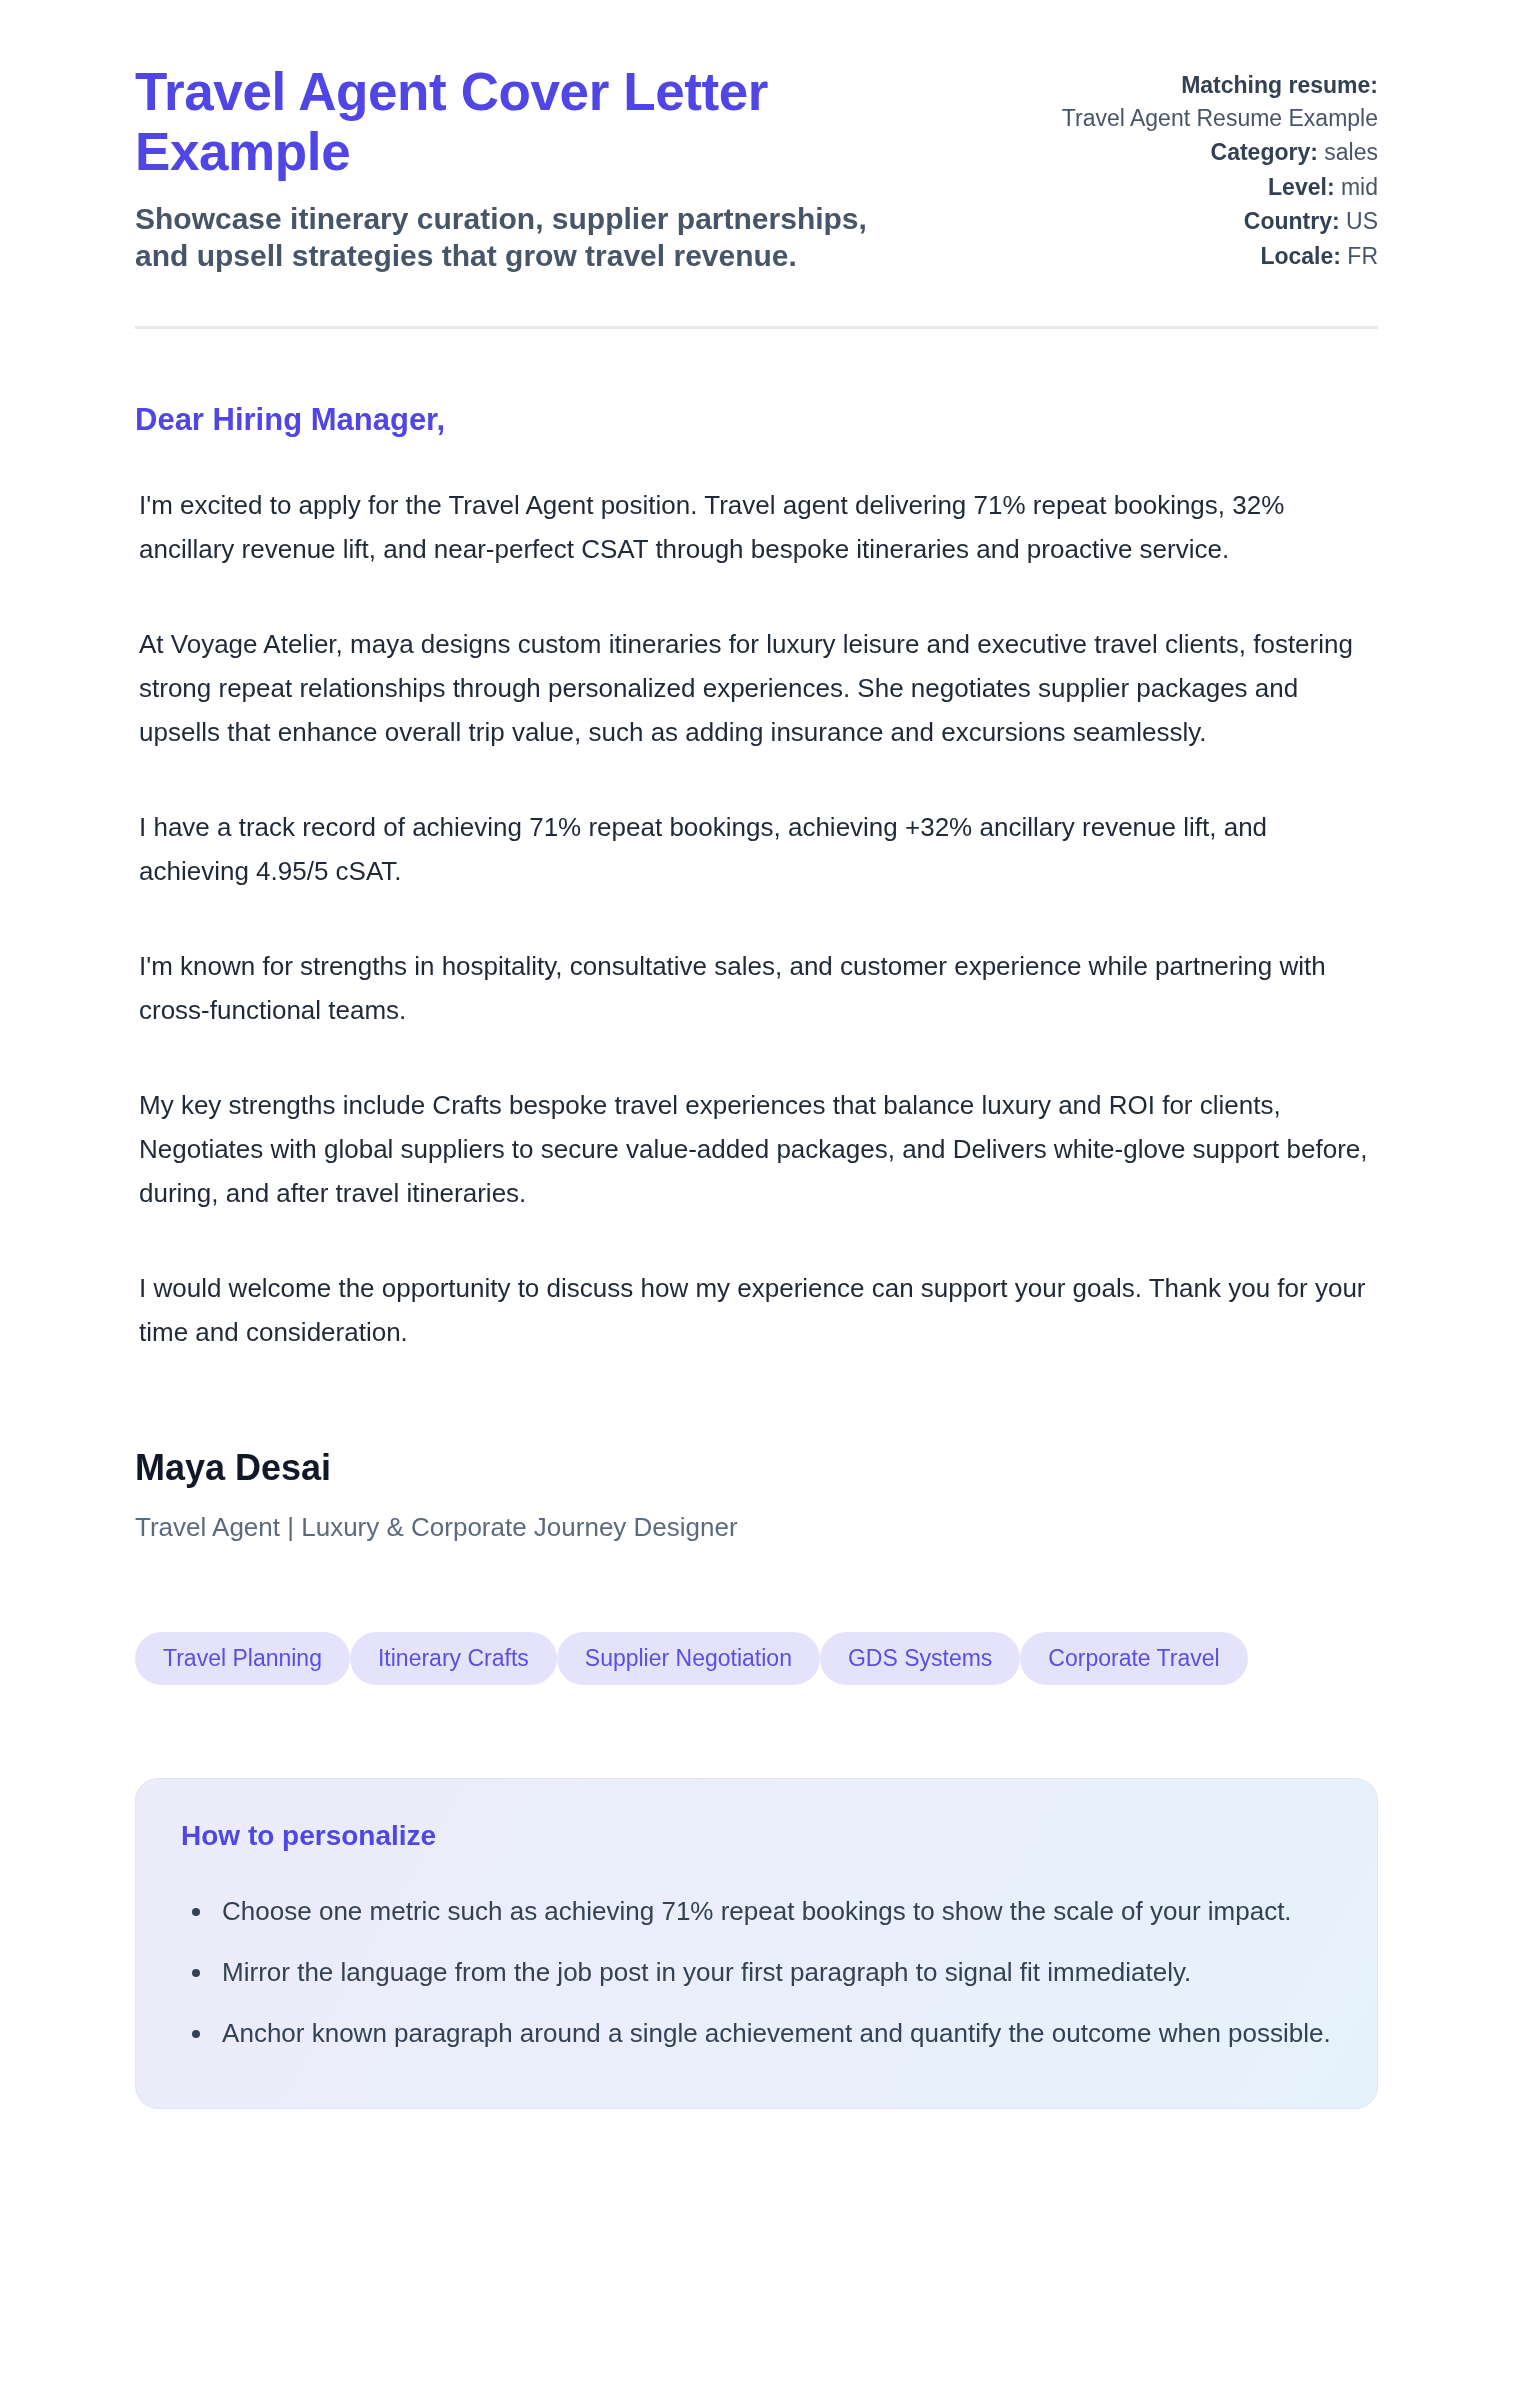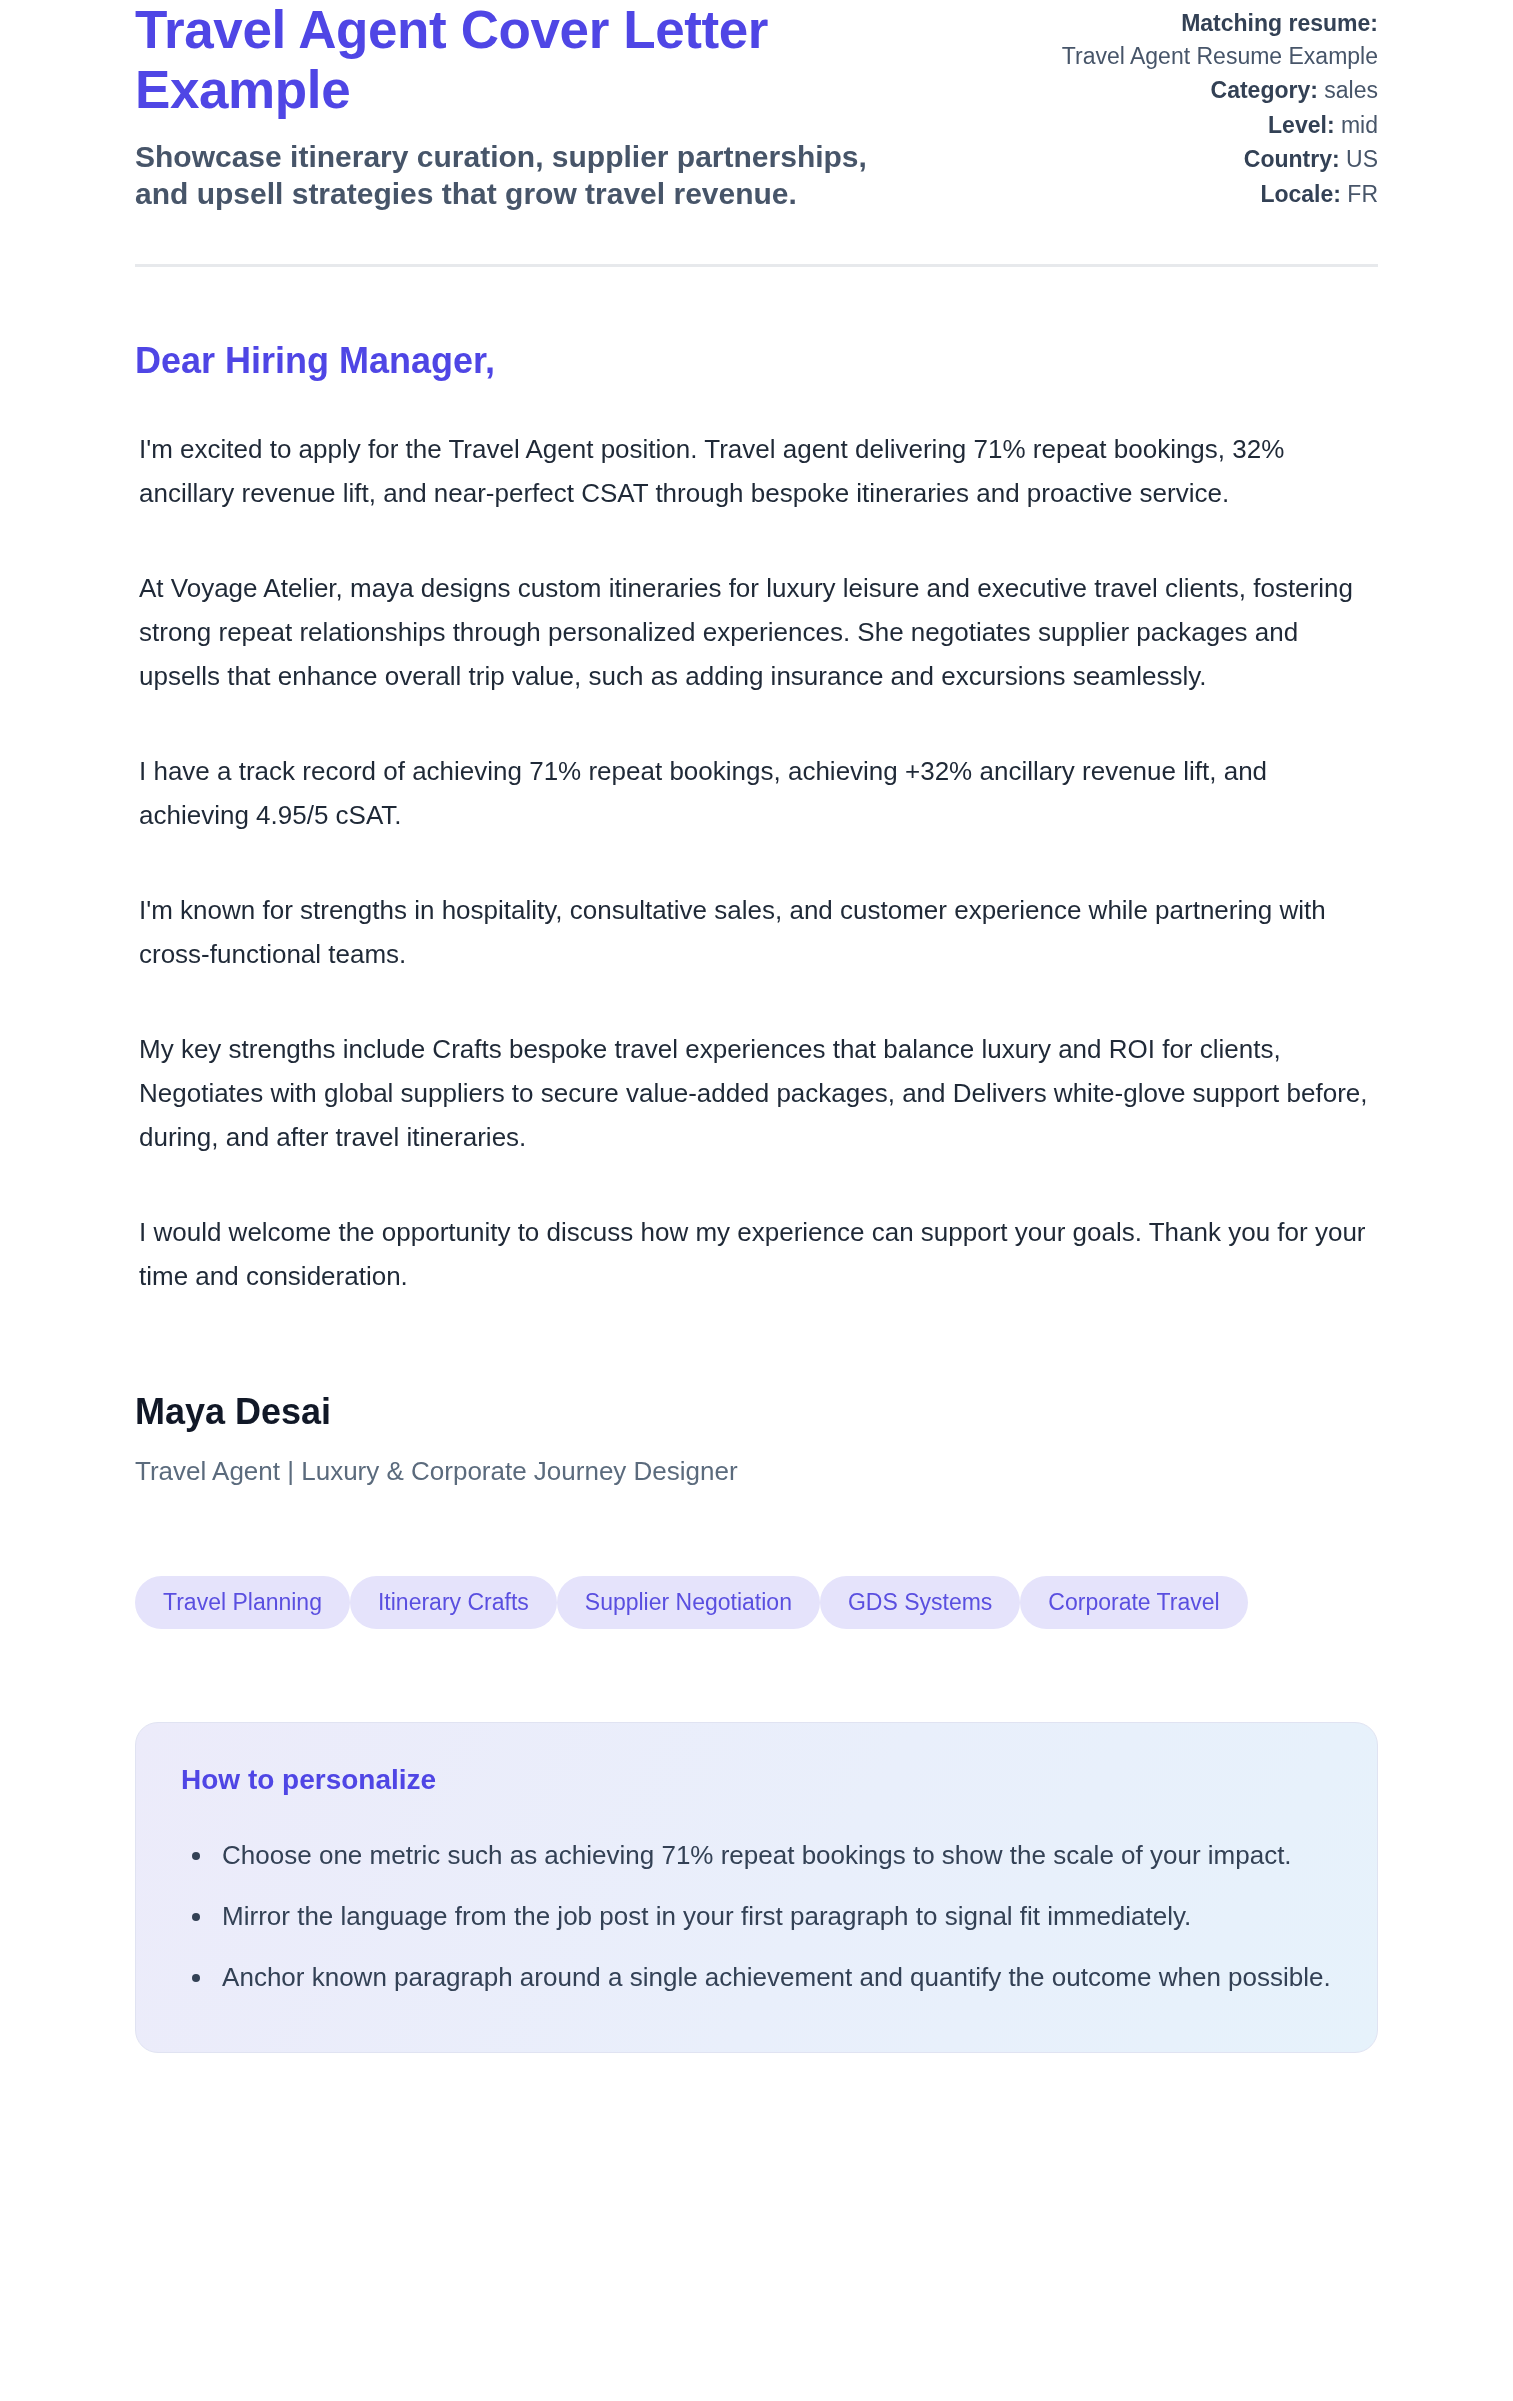--- a/index.html
+++ b/index.html
@@ -6,20 +6,21 @@
   html, body { margin: 0; padding: 0; }
   body {
     width: 1513px;
     min-height: 2401px;
     background: #ffffff;
     font-family: "Liberation Sans", sans-serif;
   }
   .container {
     width: 1243px;
     margin: 0 auto;
+    padding-top: 62px;
   }
 
   
   .header { display: flex; justify-content: space-between; align-items: flex-start; gap: 36px; }
   .header-left { max-width: 783px; }
   .page-title {
     margin: 0 0 18px 0;
     font-size: 53px;
     line-height: 1.13;
     font-weight: 700;
@@ -48,21 +49,21 @@
 
   .divider {
     border: 0;
     border-top: 3.6px solid #e7e9ec;
     margin: 52px 0 0 0;
   }
 
   
   .greeting {
     margin: 73px 0 0 0;
-    font-size: 36px;
+    font-size: 31px;
     font-weight: 700;
     color: #4f46e5;
   }
   .paragraphs { margin-top: 45px; }
   .letter-paragraph {
     margin: 0 0 51px 4px;
     font-size: 26px;
     line-height: 44px;
     color: #1f2937;
   }

